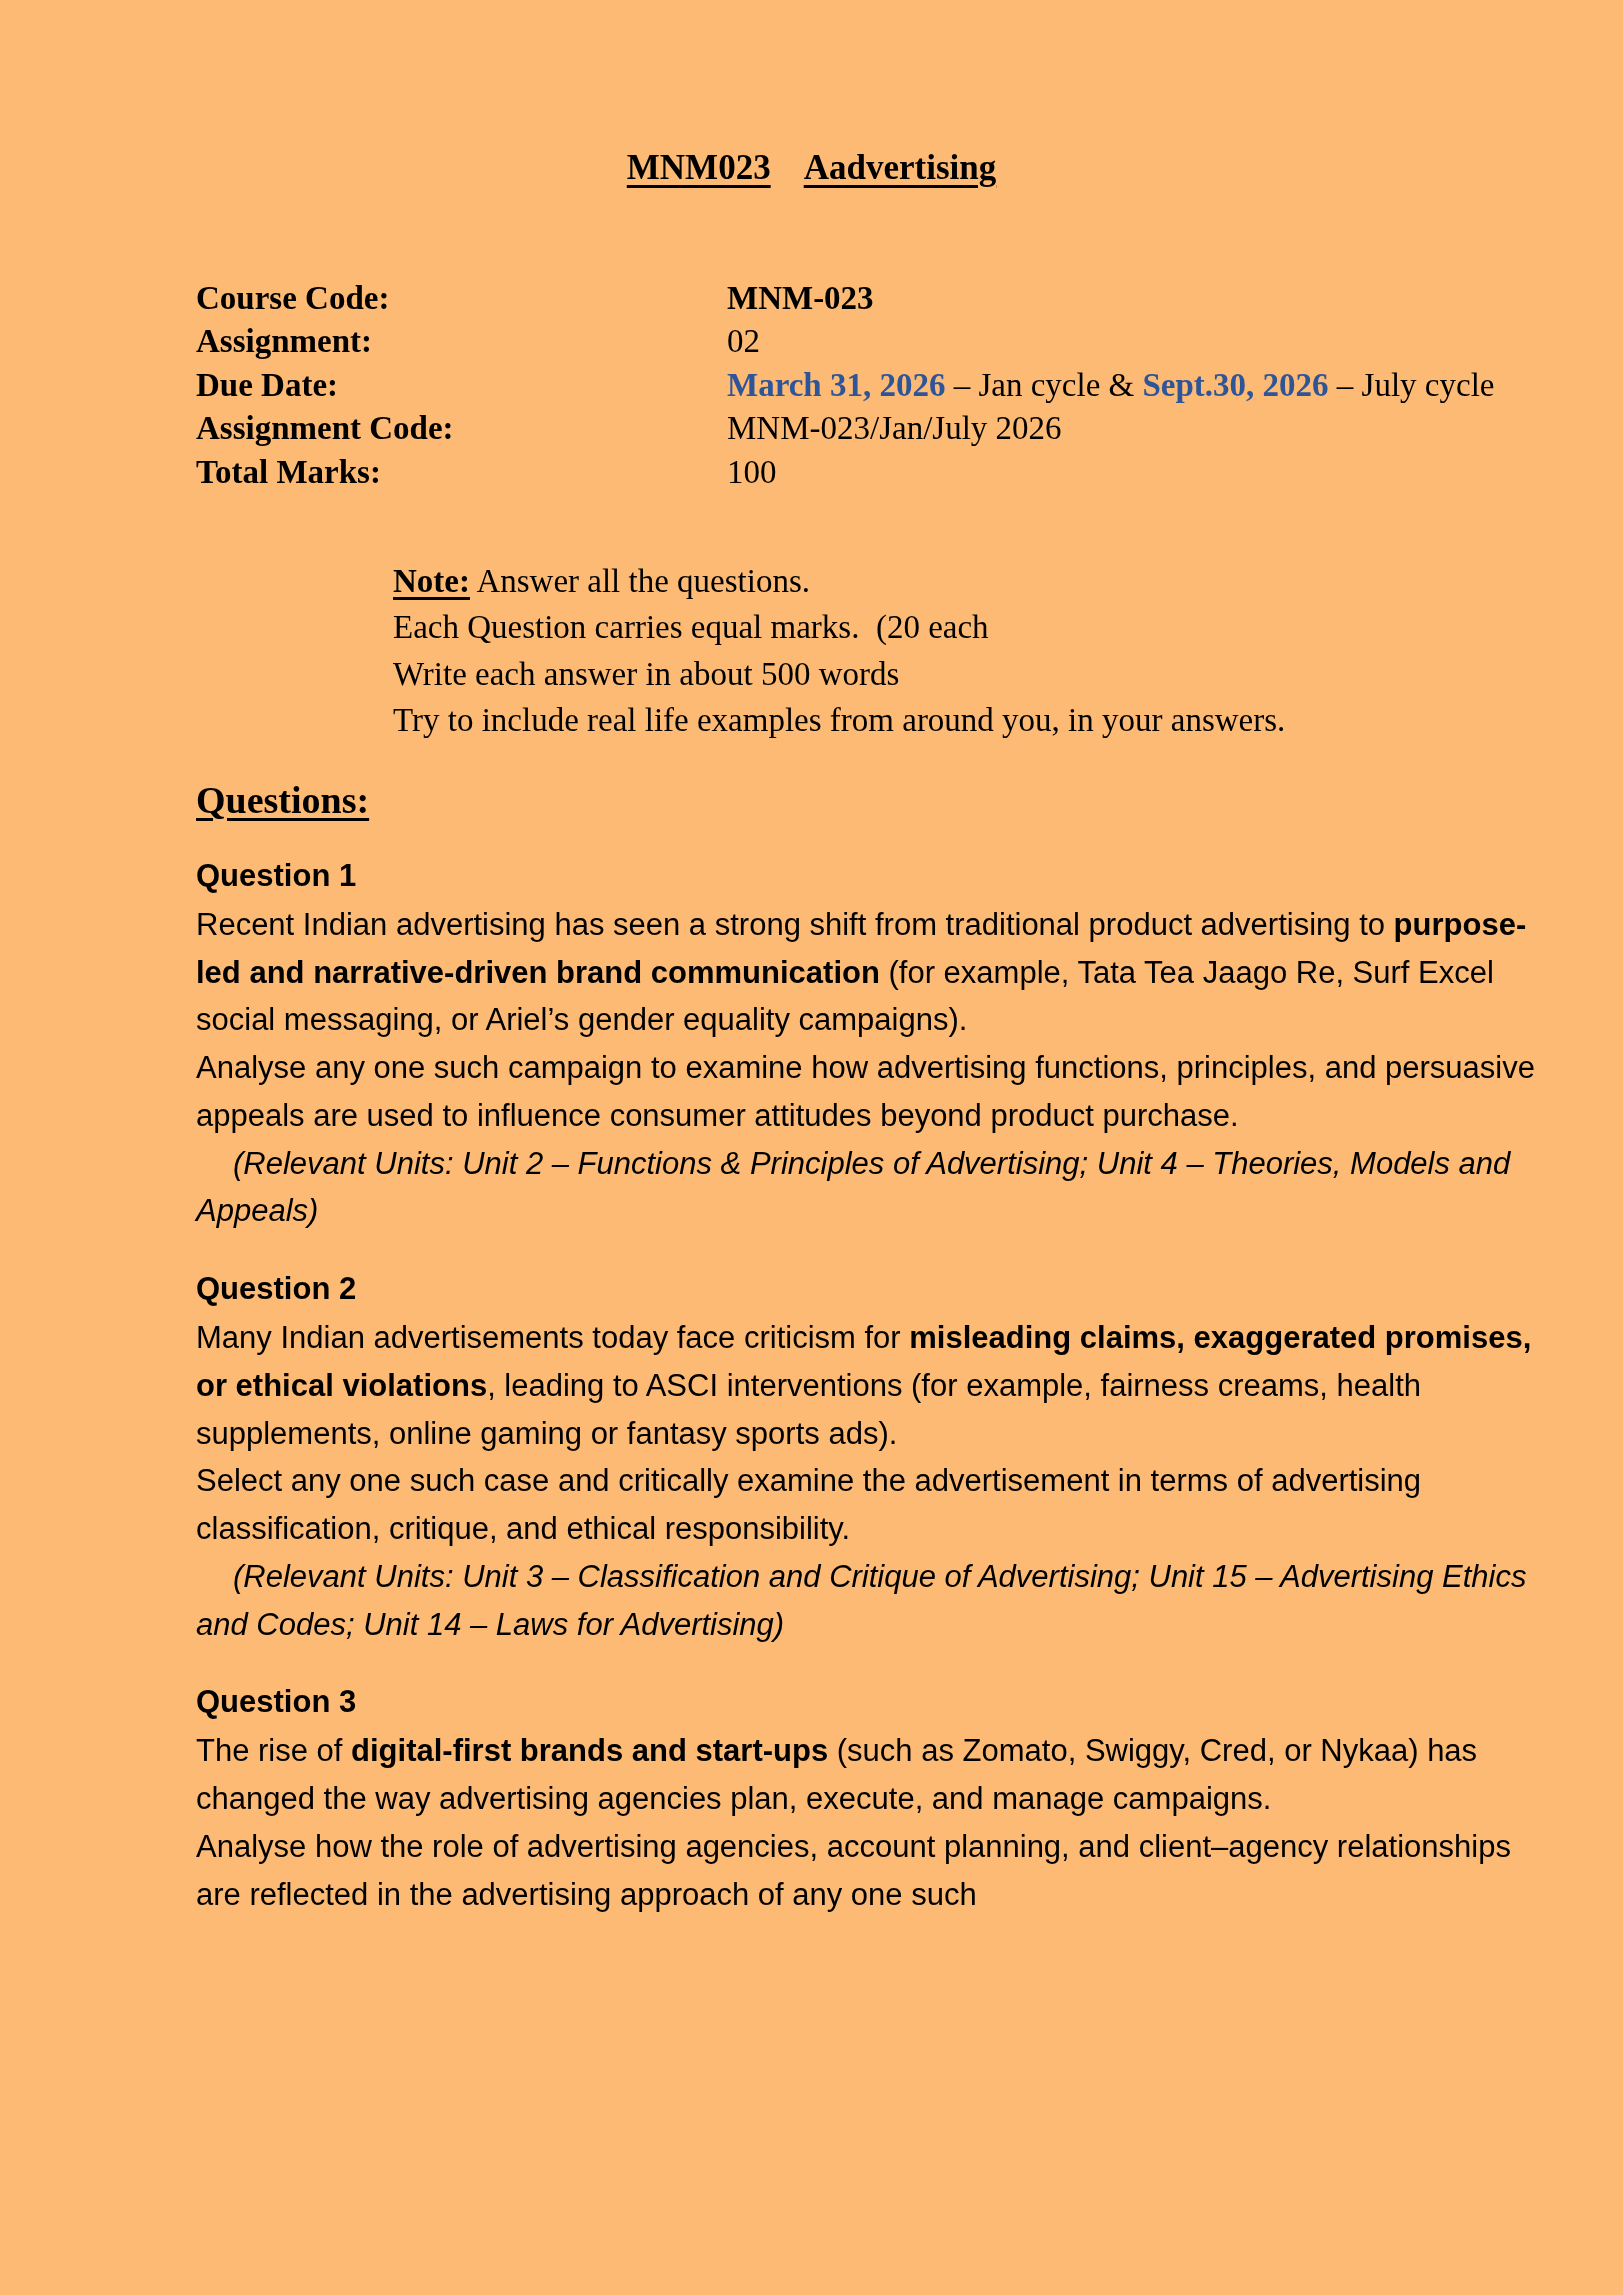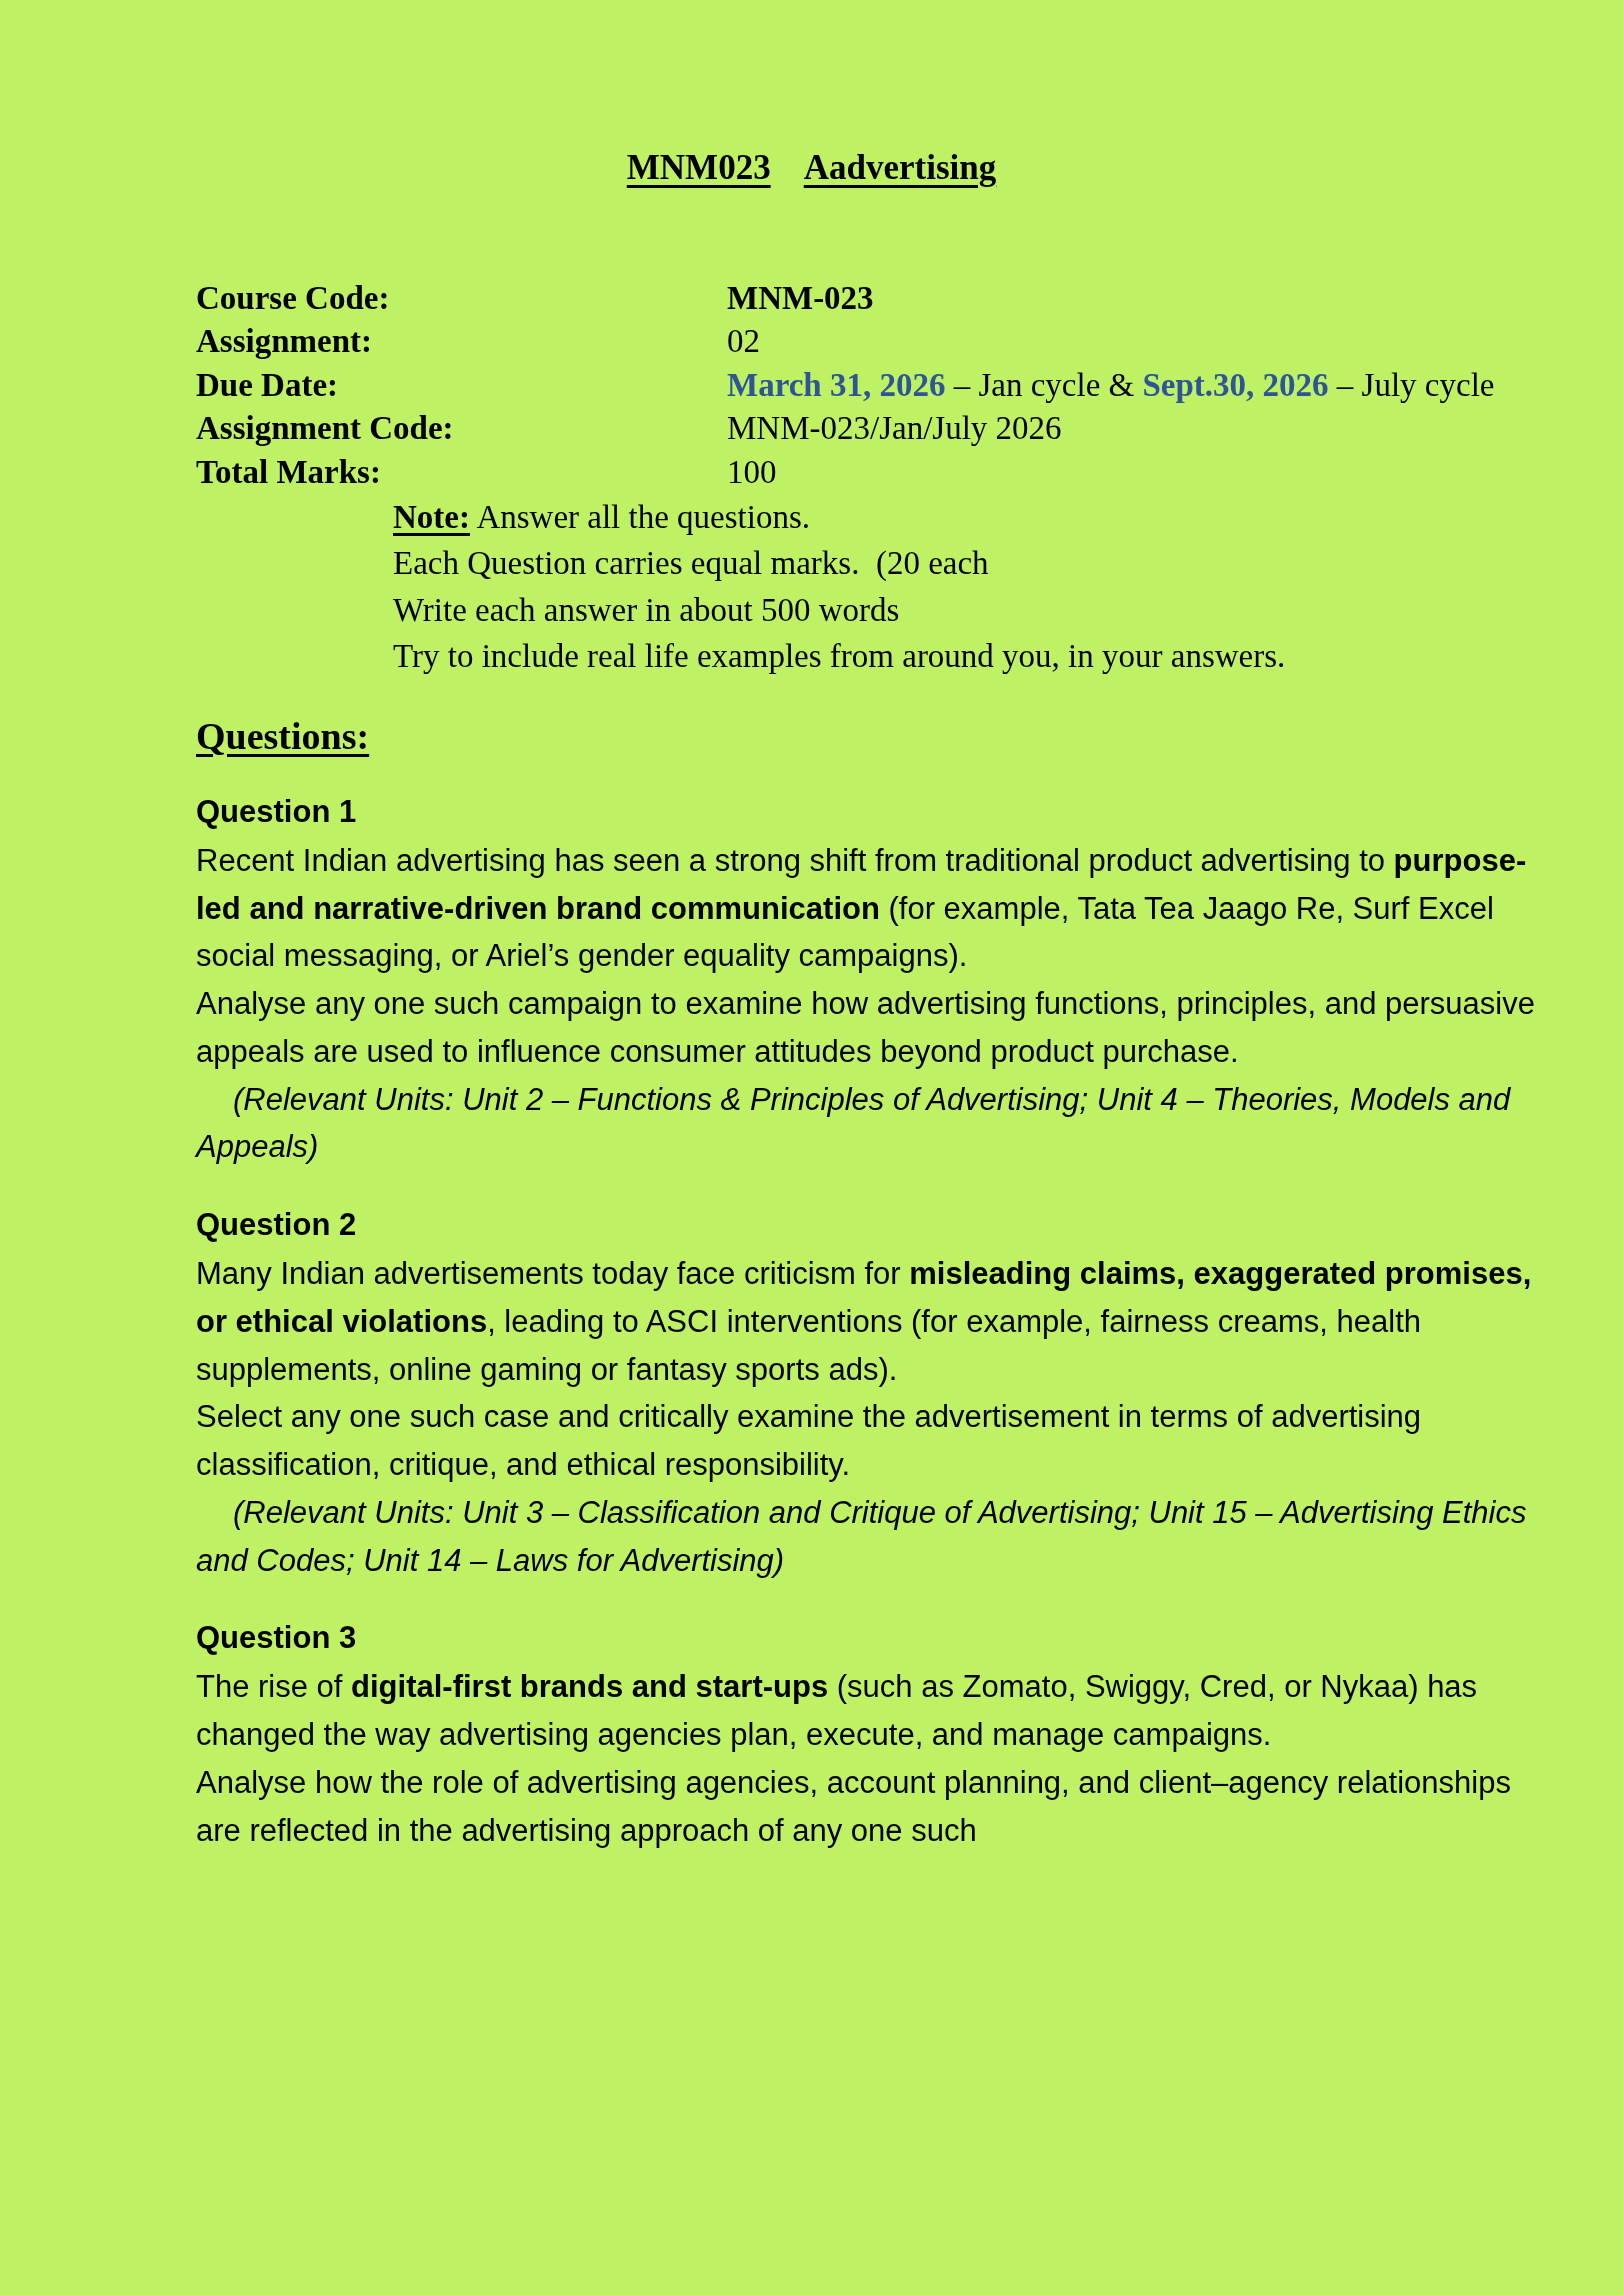--- a/index.html
+++ b/index.html
@@ -4,21 +4,21 @@
 <style>
   html, body {
     margin: 0;
     padding: 0;
     background: #ffffff;
   }
   .page {
     position: relative;
     width: 1623px;
     height: 2295px;
-    background: #bef264;
+    background: #fdba74;
     box-sizing: border-box;
     padding: 0;
     overflow: hidden;
     font-family: "Liberation Serif", "DejaVu Serif", serif;
     color: #000000;
   }
 
   
   .doc-title {
     text-align: center;
@@ -60,20 +60,21 @@
     white-space: pre;
   }
   .meta-value.bold { font-weight: bold; }
   .blue-bold {
     color: #2E5598;
     font-weight: bold;
   }
 
   
   .note {
+    margin-top: 64px;
     padding-left: 393px;
     font-size: 33px;
     line-height: 1.40;
   }
   .note-line { white-space: pre; }
   .note-lead {
     font-weight: bold;
     text-decoration: underline;
     text-decoration-thickness: 3.3px;
     text-underline-offset: 5.2px;

